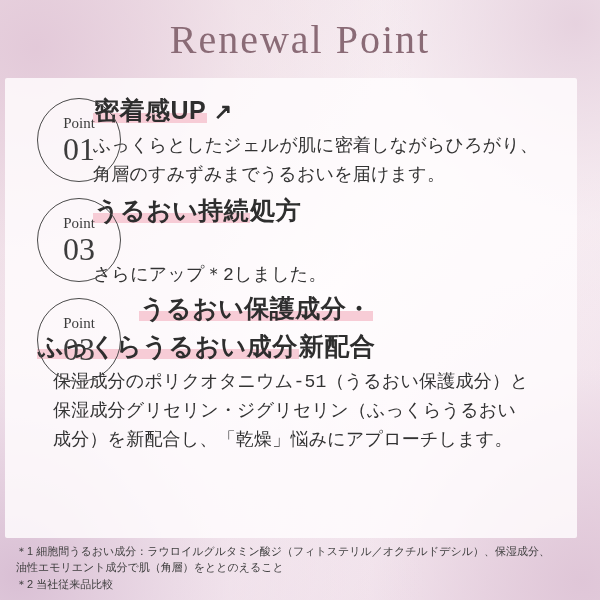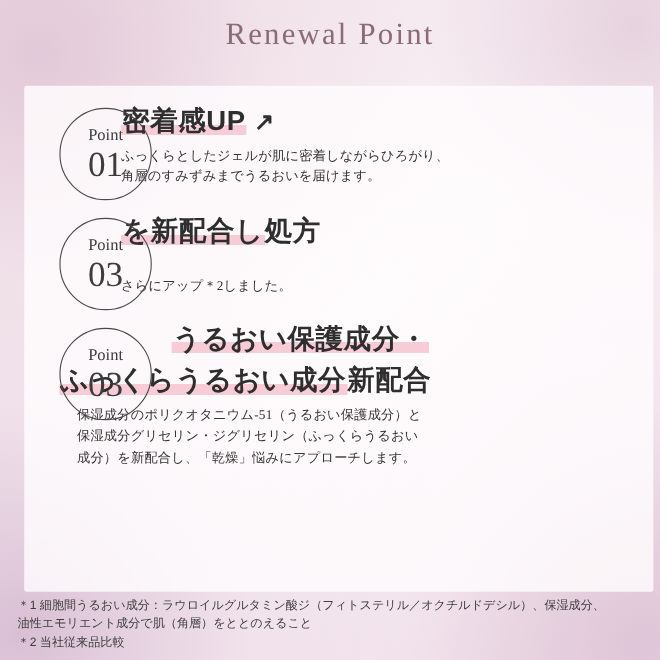--- a/index.html
+++ b/index.html
@@ -25,29 +25,29 @@
       linear-gradient(135deg, #eeddE6 0%, #f7eef2 30%, #fdf9fa 52%, #f6ebf1 78%, #e9d4e2 100%);
     box-sizing: border-box;
   }
   .title {
     position: absolute;
     top: 16px;
     left: 0;
     width: 600px;
     text-align: center;
     font-family: "Liberation Serif", serif;
-    font-size: 28px;
+    font-size: 40px;
     letter-spacing: 2px;
     color: #8a6b76;
     font-weight: 400;
   }
   .card {
     position: absolute;
     top: 78px;
-    left: 22px;
+    left: 5px;
     width: 572px;
     height: 460px;
     background: rgba(255,253,254,0.82);
     border-radius: 2px;
     box-sizing: border-box;
     padding: 14px 16px 10px 16px;
   }
   .point-row {
     position: relative;
     min-height: 100px;
@@ -91,22 +91,22 @@
     color: #2e2e2e;
     line-height: 1.28;
     letter-spacing: 0.5px;
     margin: 0 0 6px 0;
   }
   .headline .hl {
     background: linear-gradient(transparent 62%, #f7ccd6 62%, #f7ccd6 97%, transparent 97%);
     padding: 0 1px;
   }
   .desc {
-    font-family: Liberation Serif, serif;
-    font-size: 12px;
+    font-family: Liberation Mono, monospace;
+    font-size: 18px;
     color: #333;
     line-height: 1.62;
     margin: 0;
     letter-spacing: 0.2px;
   }
   .p3-body {
     margin-left: 118px;
   }
   .p3-desc {
     margin-left: 16px;
@@ -157,21 +157,21 @@
         </p>
       </div>
     </div>
 
     <div class="point-row">
       <div class="badge">
         <span class="badge-label">Point</span>
         <span class="badge-num">03</span>
       </div>
       <div class="point-body">
-        <p class="headline"><span class="hl">を新配合し</span><span>処方</span></p>
+        <p class="headline"><span class="hl">うるおい持続</span><span>処方</span></p>
         <p class="desc">
           <br>
           <span>さらにアップ＊2しました。</span>
         </p>
       </div>
     </div>
 
     <div class="point-row">
       <div class="badge">
         <span class="badge-label">Point</span>

